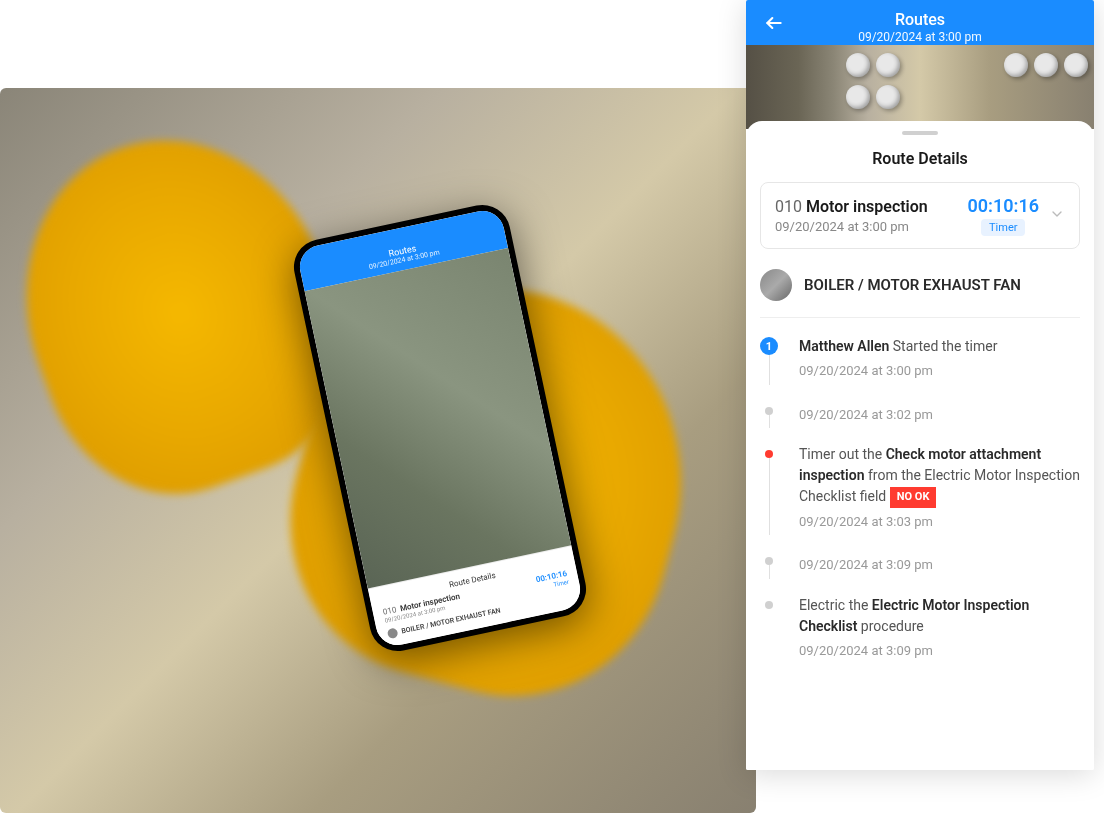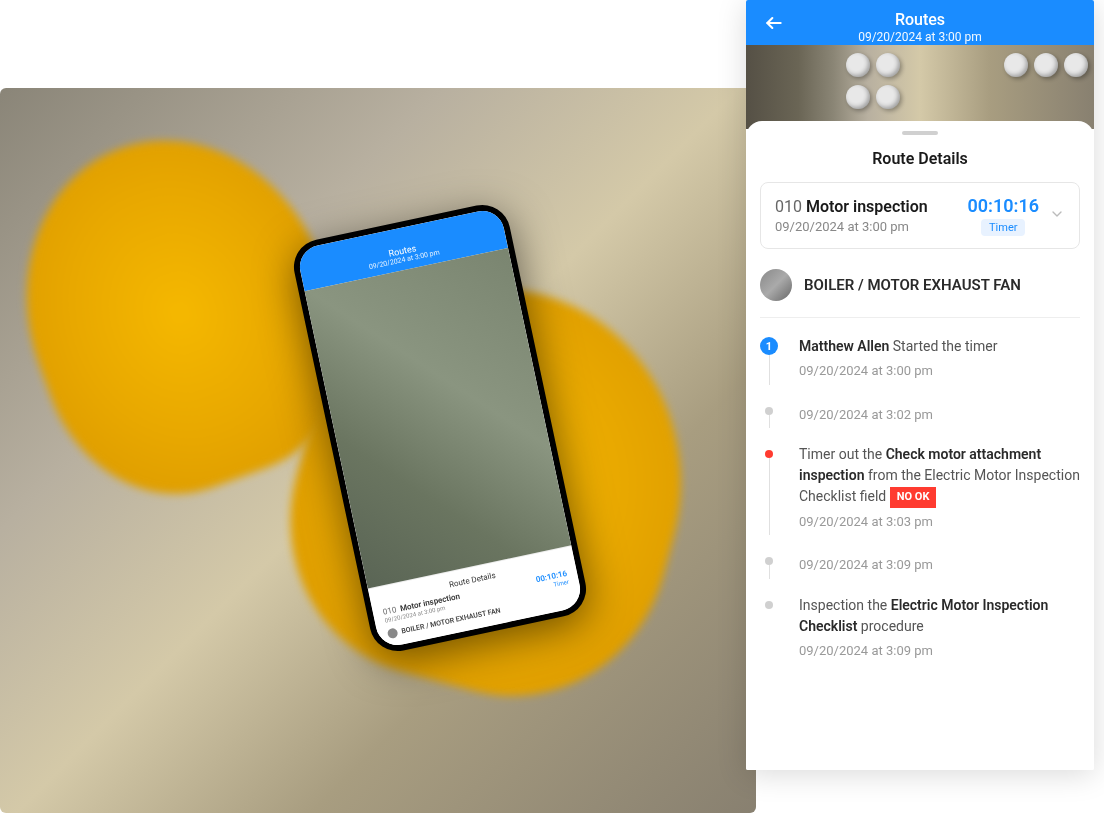--- a/index.html
+++ b/index.html
@@ -500,19 +500,19 @@
           </div>
           <div class="timeline-content">
             <div class="timeline-date">09/20/2024 at 3:09 pm</div>
           </div>
         </div>
         <div class="timeline-item">
           <div class="timeline-marker">
             <div class="timeline-dot"></div>
           </div>
           <div class="timeline-content">
-            <div class="timeline-text"><span>Inspection the </span><span class="strong">Electric Motor Inspection Checklist</span><span> procedure</span></div>
+            <div class="timeline-text"><span>Electric the </span><span class="strong">Electric Motor Inspection Checklist</span><span> procedure</span></div>
             <div class="timeline-date">09/20/2024 at 3:09 pm</div>
           </div>
         </div>
       </div>
   </div>
 </div>
 
 </body></html>

